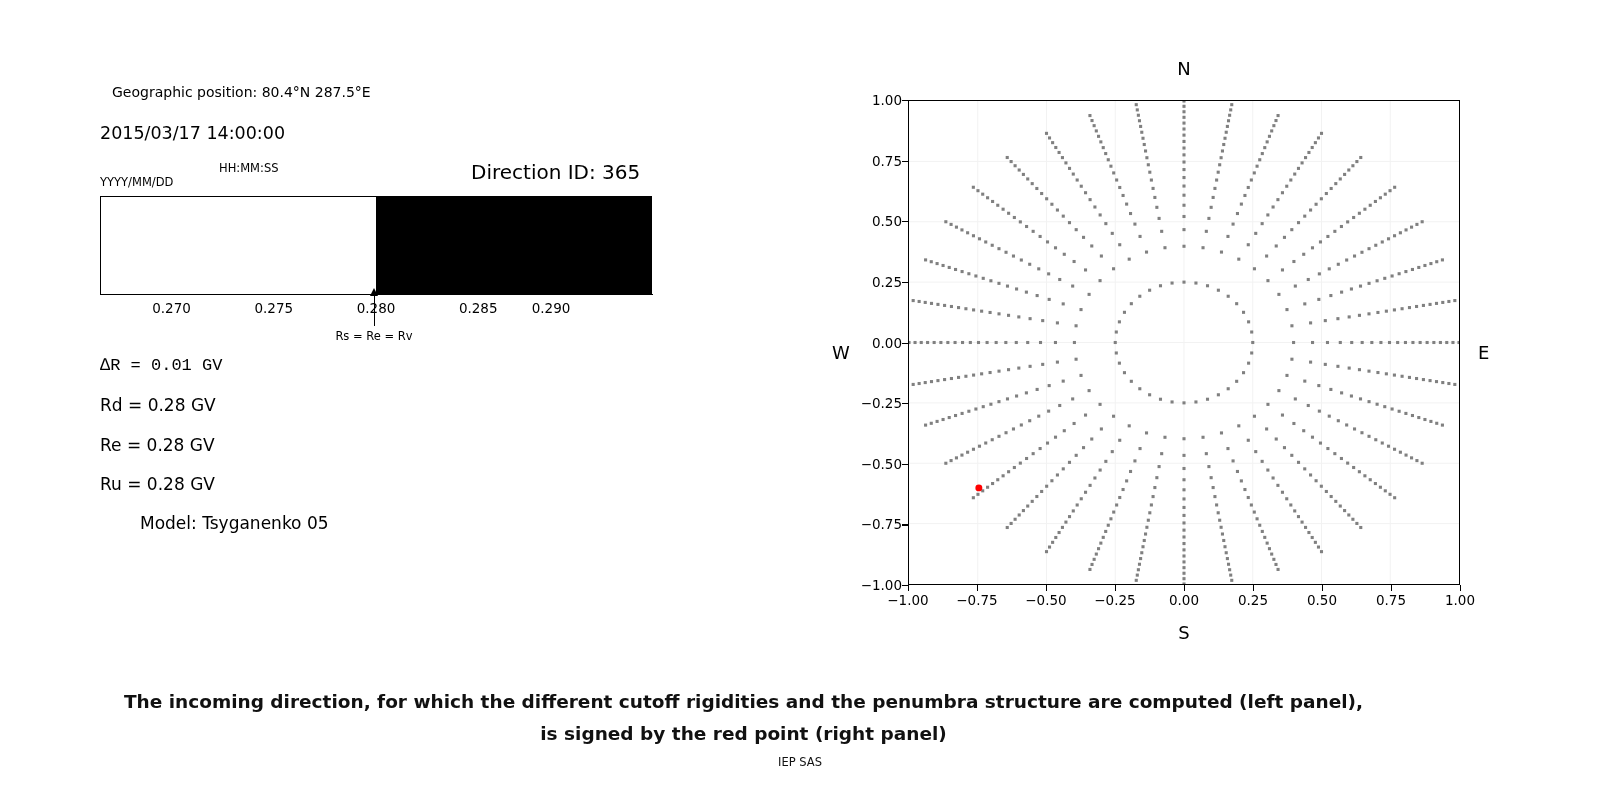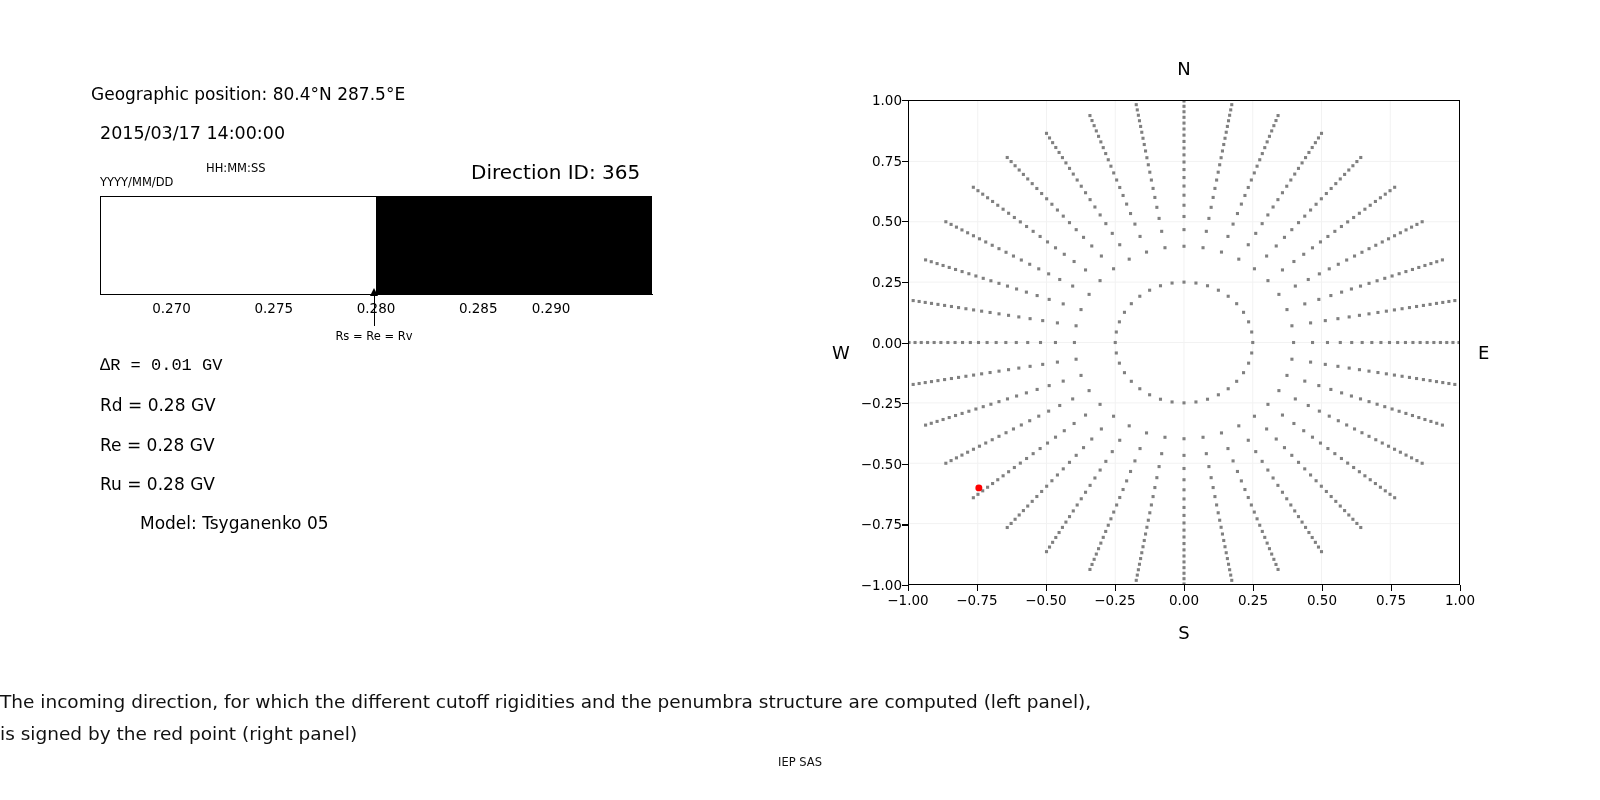--- a/index.html
+++ b/index.html
@@ -22,24 +22,24 @@
     left: 0; top: 0;
     width: 780px; height: 680px;
   }
 
   .txt {
     position: absolute;
     white-space: nowrap;
     color: #000;
   }
 
-  #geo-position   { left: 91px; top: 84px;  font-size: 17px; }
+  #geo-position   { left: 112px; top: 84px;  font-size: 14px; }
   #datetime-value { left: 100px; top: 123px; font-size: 17.5px; }
   #date-format    { left: 100px; top: 161px; font-size: 11.5px; margin-top: 14px; }
-  #time-format    { left: 206px; top: 161px; font-size: 11.5px; text-align: center; }
+  #time-format    { left: 219px; top: 161px; font-size: 11.5px; text-align: center; }
   #direction-id   { left: 471px; top: 160px; font-size: 20px; }
 
   
   #penumbra-bar {
     position: absolute;
     left: 100px; top: 196px;
     width: 552px; height: 99px;
     border: 1.3px solid #000000;
     box-sizing: border-box;
     background: #ffffff;
@@ -171,20 +171,22 @@
     position: absolute;
     left: 658px; top: 302px;
     font-size: 18px;
   }
 
   
   #caption-block {
     position: absolute;
     left: 0; top: 686px;
     width: 1487px;
+    text-align: center;
+    font-weight: bold;
   }
   .caption-line {
     font-size: 18.5px;
     line-height: 32px;
     color: #111111;
     white-space: nowrap;
   }
   #footer-credit {
     position: absolute;
     left: 0; top: 755px;

